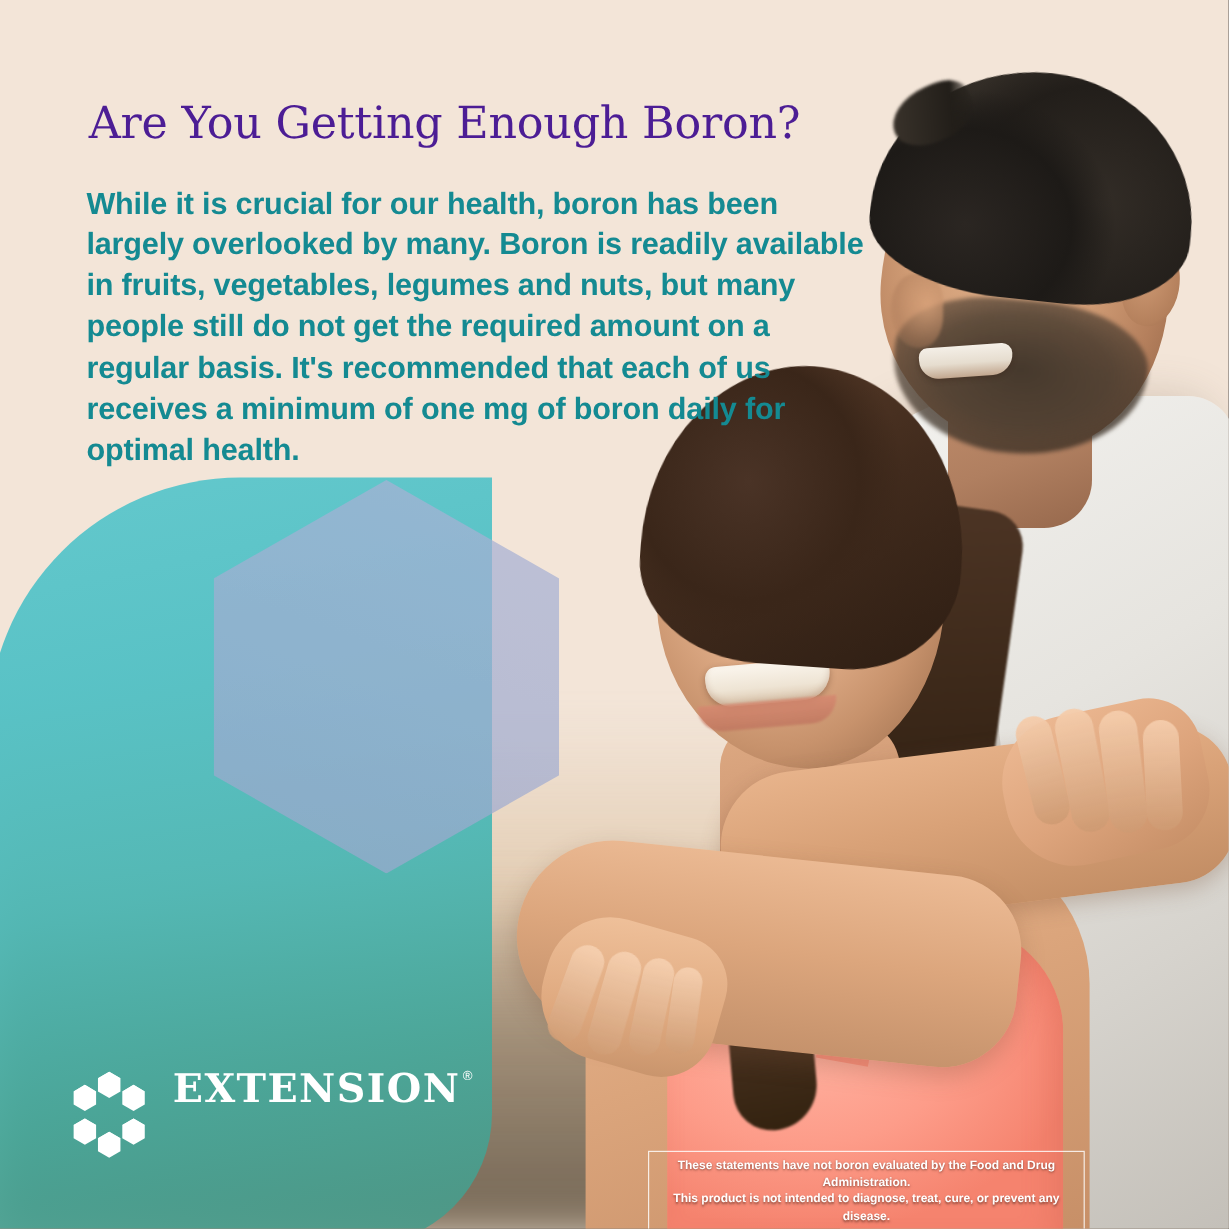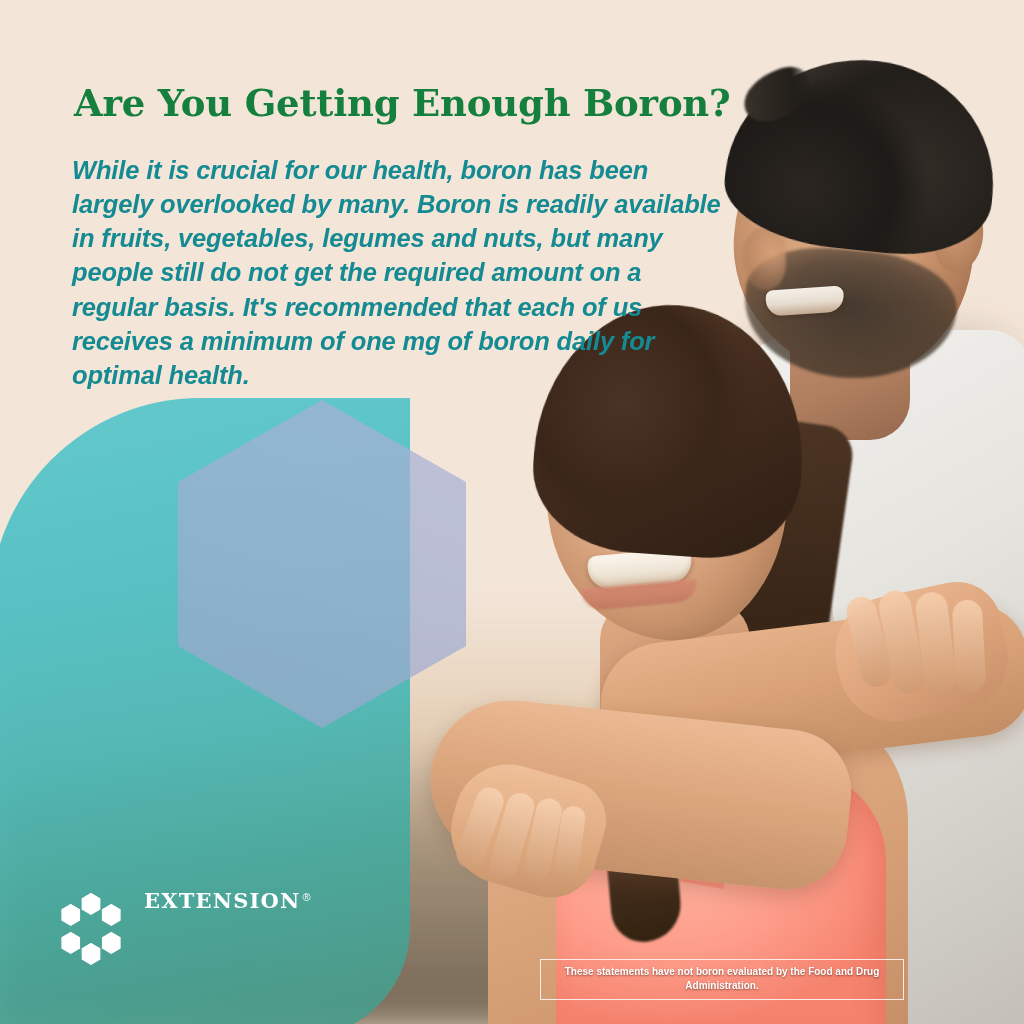--- a/index.html
+++ b/index.html
@@ -289,54 +289,53 @@
     opacity: .72;
     clip-path: polygon(50% 0%, 100% 25%, 100% 75%, 50% 100%, 0% 75%, 0% 25%);
     border-radius: 22px;
     filter: drop-shadow(0 0 0 rgba(0,0,0,0));
   }
 
   
   .headline {
     position: absolute; left: 74px; top: 58px; width: 700px;
     font-family: "DejaVu Serif", "Liberation Serif", serif;
-    font-weight: bold;
+    font-weight: normal;
     font-size: 37px;
     letter-spacing: -.2px;
-    color: #15803d;
+    color: #4c1d95;
     line-height: 1.1;
   }
   .bodytext {
     position: absolute; left: 72px; top: 127px; width: 650px;
     font-family: "Liberation Sans", sans-serif;
     font-weight: bold;
     font-size: 25.5px;
     line-height: 1.345;
     color: #148a92;
     letter-spacing: -.15px;
-    font-style: italic;
   }
 
   
   .logo { position: absolute; left: 52px; top: 888px; width: 280px; height: 82px; }
   .logo-mark { position: absolute; left: 0; top: 2px; width: 78px; height: 78px; }
   .logo-word { position: absolute; left: 92px; top: 0px; }
   .logo-life {
     font-family: "Liberation Sans", sans-serif;
     font-weight: bold;
     font-size: 45px;
     letter-spacing: .5px;
     color: #ffffff;
     line-height: .98;
   }
   .logo-ext-row { display: flex; align-items: flex-start; margin-top: 2px; }
   .logo-ext {
     font-family: "DejaVu Serif", "Liberation Serif", serif;
     font-weight: bold;
-    font-size: 21px;
+    font-size: 33px;
     letter-spacing: 1.2px;
     color: #ffffff;
     line-height: 1;
   }
   .logo-reg {
     font-family: "Liberation Sans", sans-serif;
     font-size: 11px;
     color: #ffffff;
     margin-left: 2px;
     margin-top: 1px;
@@ -450,15 +449,16 @@
     <div class="logo-word">
       <div class="logo-ext-row">
         <span class="logo-ext">EXTENSION</span>
         <span class="logo-reg">®</span>
       </div>
     </div>
   </div>
 
   <div class="disclaimer">
     <div>These statements have not boron evaluated by the Food and Drug Administration.</div>
+    <div>This product is not intended to diagnose, treat, cure, or prevent any disease.</div>
   </div>
 
 </div>
 
 </body></html>

